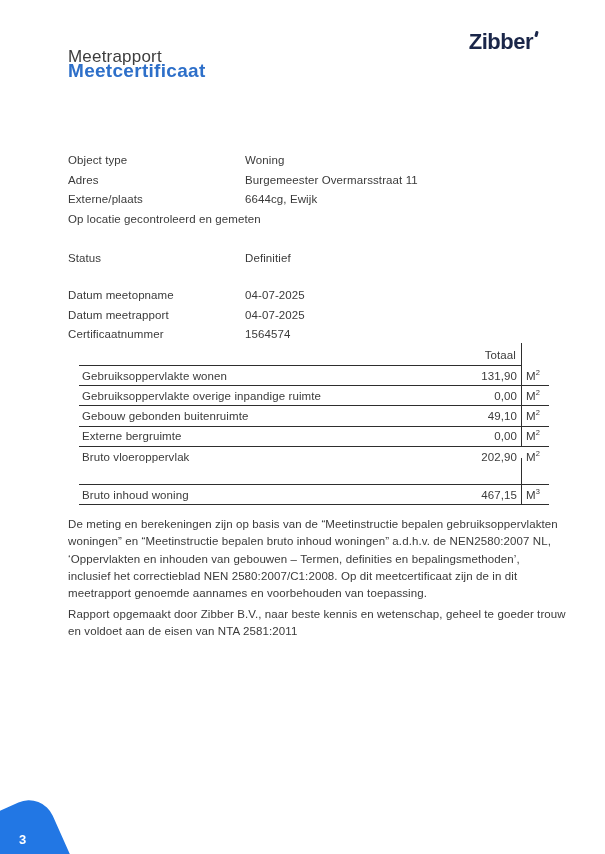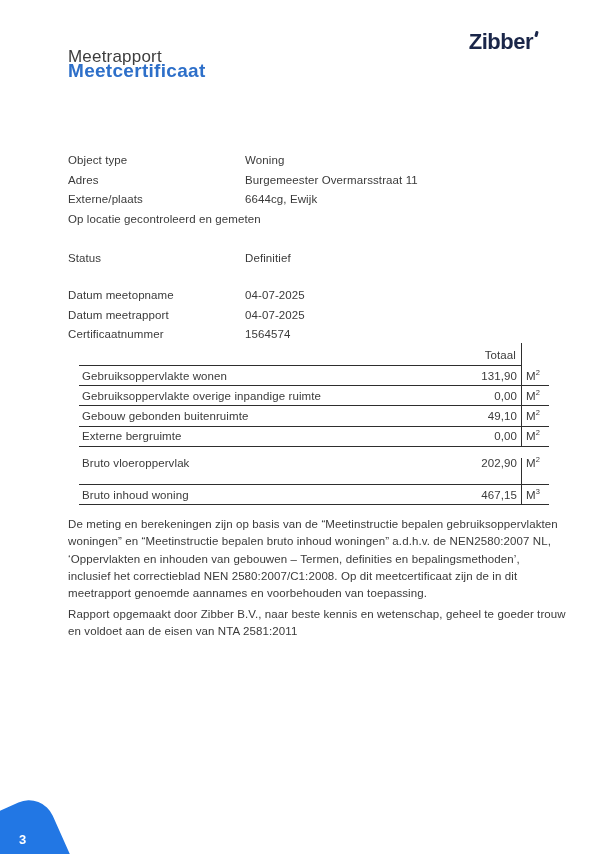--- a/index.html
+++ b/index.html
@@ -47,21 +47,21 @@
   .vline { position:absolute; left:442px; top:0; bottom:0; width:1.2px; background:#2e2e2e; }
   .t-header {
     height:23px; border-bottom:1.2px solid #2e2e2e;
     display:flex; align-items:flex-end; justify-content:flex-end;
     padding:0 5px 4px 0; width:442px;
   }
   .t-row {
     height:20.2px; border-bottom:1.2px solid #2e2e2e;
     display:flex; align-items:center;
   }
-  .t-row-tall { height:27px; align-items:flex-end; padding-bottom:15px; }
+  .t-row-tall { height:27px; align-items:flex-end; padding-bottom:21px; }
   .t-label { flex:1; padding-left:3px; white-space:nowrap; }
   .t-value { width:70px; text-align:right; padding-right:5px; white-space:nowrap; }
   .t-unit { width:27px; padding-left:4px; white-space:nowrap; }
   .t-unit sup { font-size:7.5px; vertical-align:super; line-height:0; }
   .page-blob {
     position:absolute; left:-52px; top:812px;
     width:125px; height:125px;
     background:#2277e4; border-radius:26px;
     transform:rotate(-24deg);
   }

